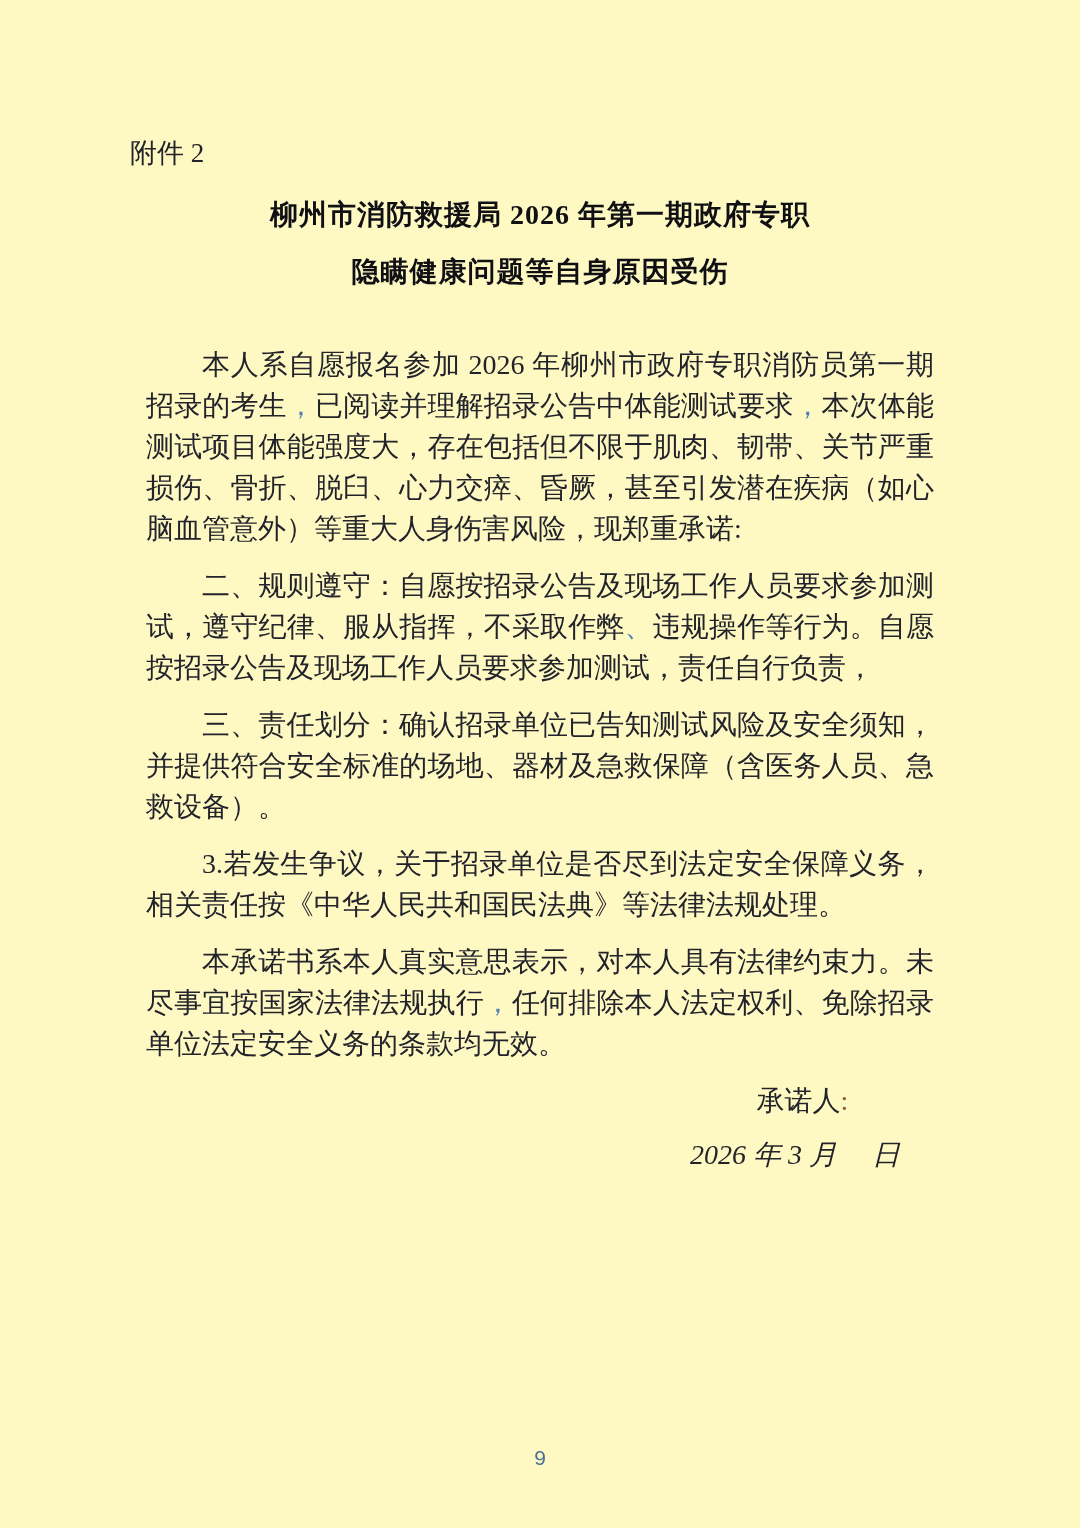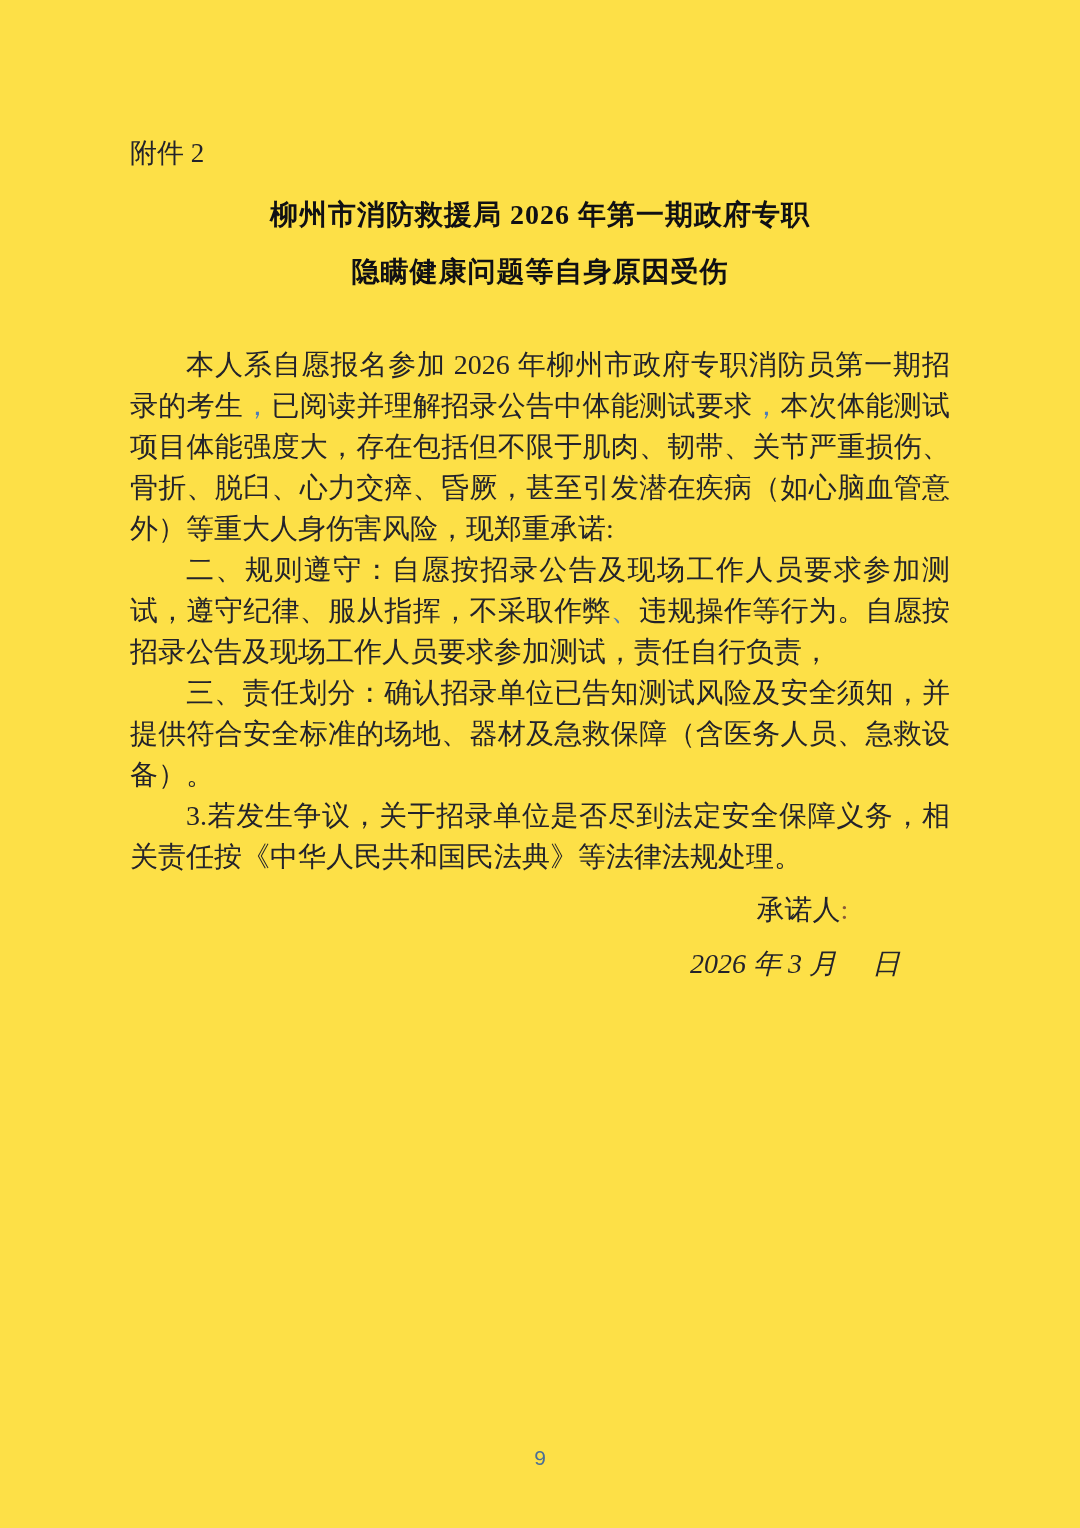--- a/index.html
+++ b/index.html
@@ -4,21 +4,21 @@
 <style>
   html, body {
     margin: 0;
     padding: 0;
     background: #ffffff;
   }
   .page {
     position: relative;
     width: 1080px;
     height: 1528px;
-    background: #fde047;
+    background: #fef9c3;
     overflow: hidden;
     font-family: "Liberation Serif", "DejaVu Serif", serif;
   }
   .content {
     padding: 136px 130px 0 130px;
   }
   .attachment-label {
     font-size: 27px;
     line-height: 34px;
     color: #23232b;
@@ -35,21 +35,21 @@
   }
   .doc-body {
     margin-top: 44px;
     font-size: 28px;
     line-height: 41px;
     text-align: justify;
     text-justify: inter-ideograph;
     color: #23232b;
   }
   .para {
-    margin: 0;
+    margin: 16px;
     text-indent: 2em;
   }
   .signature-block {
     margin-top: 12px;
     font-size: 28px;
     line-height: 41px;
     color: #23232b;
     text-align: center;
   }
   .signer-line {
@@ -82,20 +82,21 @@
       <div>柳州市消防救援局 2026 年第一期政府专职</div>
       <div>隐瞒健康问题等自身原因受伤</div>
     </div>
 
     <div class="doc-body" style="color: rgb(35, 35, 43);">
 
     <div class="para"><span>本人系自愿报名参加 2026 年柳州市政府专职消防员第一期招录的考生</span><span style="color: rgb(77, 124, 184);">，</span><span>已阅读并理解招录公告中体能测试要求</span><span style="color: rgb(77, 124, 184);">，</span><span>本次体能测试项目体能强度大，存在包括但不限于肌肉、韧带、关节严重损伤、骨折、脱臼、心力交瘁、昏厥，甚至引发潜在疾病（如心脑血管意外）等重大人身伤害风险，现郑重承诺:</span></div>
         <div class="para"><span>二、规则遵守：自愿按招录公告及现场工作人员要求参加测试，遵守纪律、服从指挥，不采取作弊</span><span style="color: rgb(77, 124, 184);">、</span><span>违规操作等行为。自愿按招录公告及现场工作人员要求参加测试，责任自行负责，</span></div>
         <div class="para"><span>三、责任划分：确认招录单位已告知测试风险及安全须知，并提供符合安全标准的场地、器材及急救保障（含医务人员、急救设备）。</span></div>
         <div class="para"><span>3.若发生争议，关于招录单位是否尽到法定安全保障义务，相关责任按《中华人民共和国民法典》等法律法规处理。</span></div>
+        <div class="para"><span>本承诺书系本人真实意思表示，对本人具有法律约束力。未尽事宜按国家法律法规执行</span><span style="color: rgb(77, 124, 184);">，</span><span>任何排除本人法定权利、免除招录单位法定安全义务的条款均无效。</span></div>
       </div>
 
     <div class="signature-block">
       <div class="signer-line">
         <span>承诺人</span><span style="color: rgb(138, 90, 56);">:</span>
       </div>
       <div class="date-line">2026 年 3 月　 日</div>
     </div>
 
   </div>

